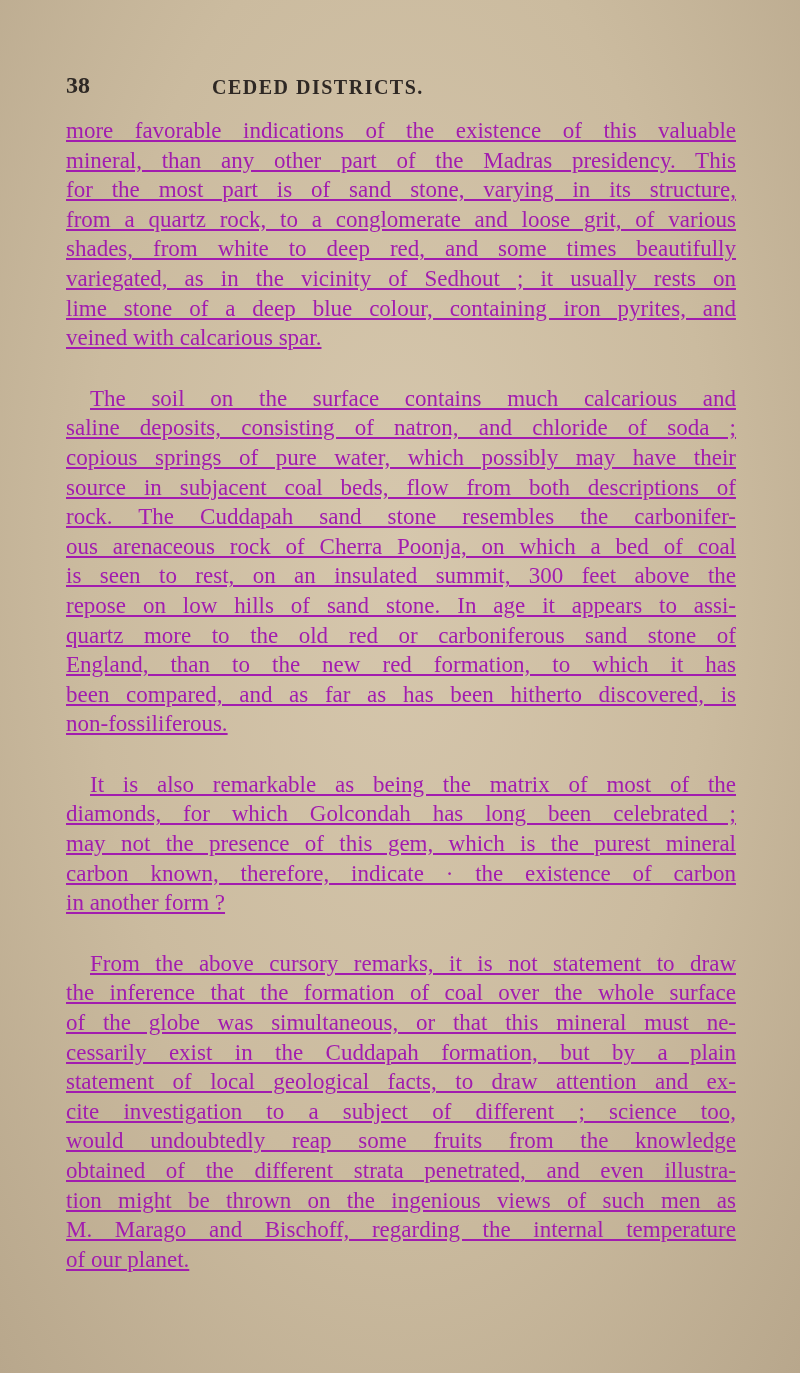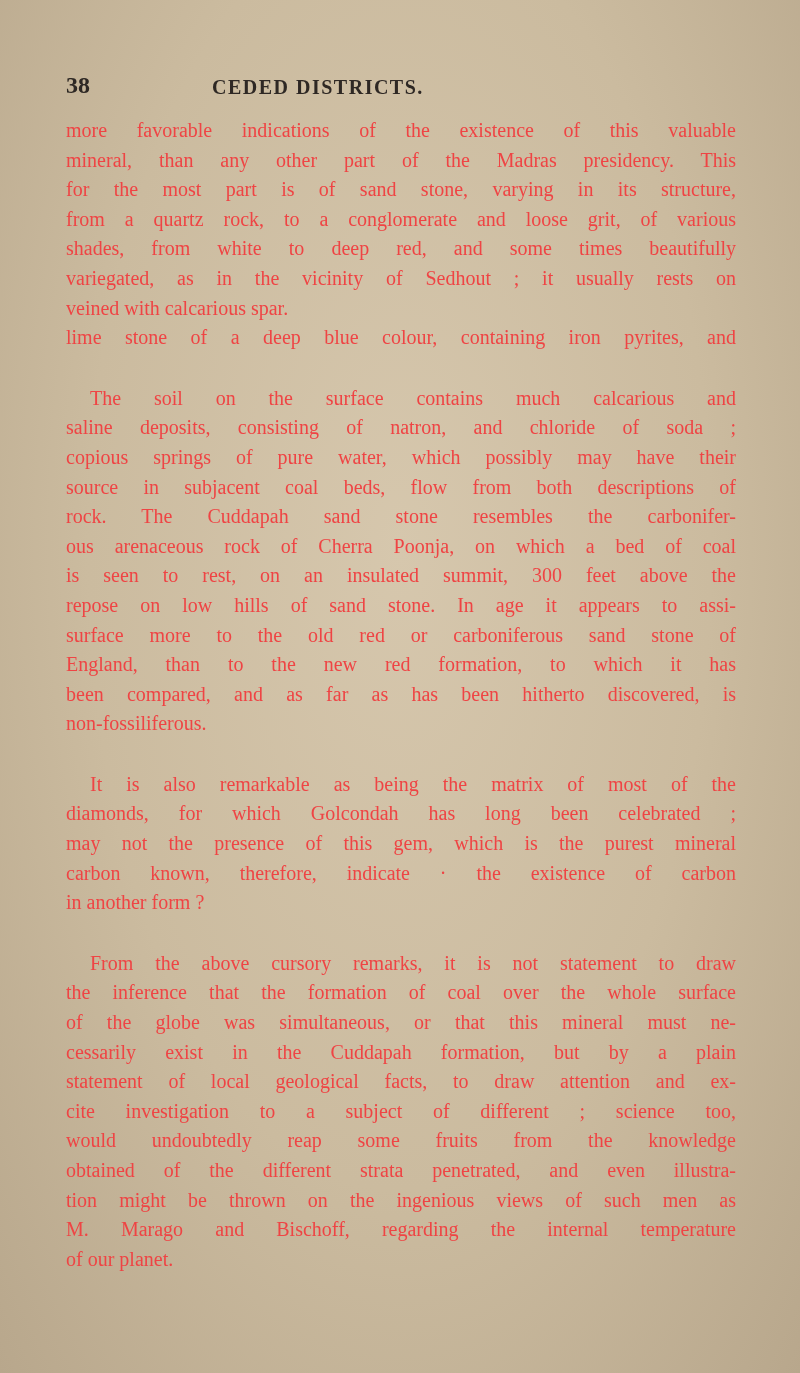--- a/index.html
+++ b/index.html
@@ -52,25 +52,26 @@
       position: absolute;
       left: 66px;
       top: 116px;
       width: 670px;
     }
     .line {
       display: block;
       height: 29.6px;
       line-height: 29.6px;
       font-family: "Liberation Serif", serif;
-      font-size: 20px;
+      font-size: 23px;
       text-align: justify;
       text-align-last: justify;
       white-space: nowrap;
-      color: #ef4444;
+      color: #a21caf;
+      text-decoration: underline;
     }
     .line.last {
       text-align-last: left;
     }
     .line.indent {
       padding-left: 24px;
     }
     .para-gap {
       height: 31px;
     }
@@ -86,35 +87,35 @@
 
   <div class="body-text">
 
     <div class="paragraph">
       <span class="line">more favorable indications of the existence of this valuable</span>
       <span class="line">mineral, than any other part of the Madras presidency. This</span>
       <span class="line">for the most part is of sand stone, varying in its structure,</span>
       <span class="line">from a quartz rock, to a conglomerate and loose grit, of various</span>
       <span class="line">shades, from white to deep red, and some times beautifully</span>
       <span class="line">variegated, as in the vicinity of Sedhout ; it usually rests on</span>
+      <span class="line">lime stone of a deep blue colour, containing iron pyrites, and</span>
       <span class="line last">veined with calcarious spar.</span>
-      <span class="line">lime stone of a deep blue colour, containing iron pyrites, and</span>
     </div>
     <div class="para-gap"></div>
 
     <div class="paragraph">
       <span class="line indent">The soil on the surface contains much calcarious and</span>
       <span class="line">saline deposits, consisting of natron, and chloride of soda ;</span>
       <span class="line">copious springs of pure water, which possibly may have their</span>
       <span class="line">source in subjacent coal beds, flow from both descriptions of</span>
       <span class="line">rock. The Cuddapah sand stone resembles the carbonifer-</span>
       <span class="line">ous arenaceous rock of Cherra Poonja, on which a bed of coal</span>
       <span class="line">is seen to rest, on an insulated summit, 300 feet above the</span>
       <span class="line">repose on low hills of sand stone. In age it appears to assi-</span>
-      <span class="line">surface more to the old red or carboniferous sand stone of</span>
+      <span class="line">quartz more to the old red or carboniferous sand stone of</span>
       <span class="line">England, than to the new red formation, to which it has</span>
       <span class="line">been compared, and as far as has been hitherto discovered, is</span>
       <span class="line last">non-fossiliferous.</span>
     </div>
     <div class="para-gap"></div>
 
     <div class="paragraph">
       <span class="line indent">It is also remarkable as being the matrix of most of the</span>
       <span class="line">diamonds, for which Golcondah has long been celebrated ;</span>
       <span class="line">may not the presence of this gem, which is the purest mineral</span>

